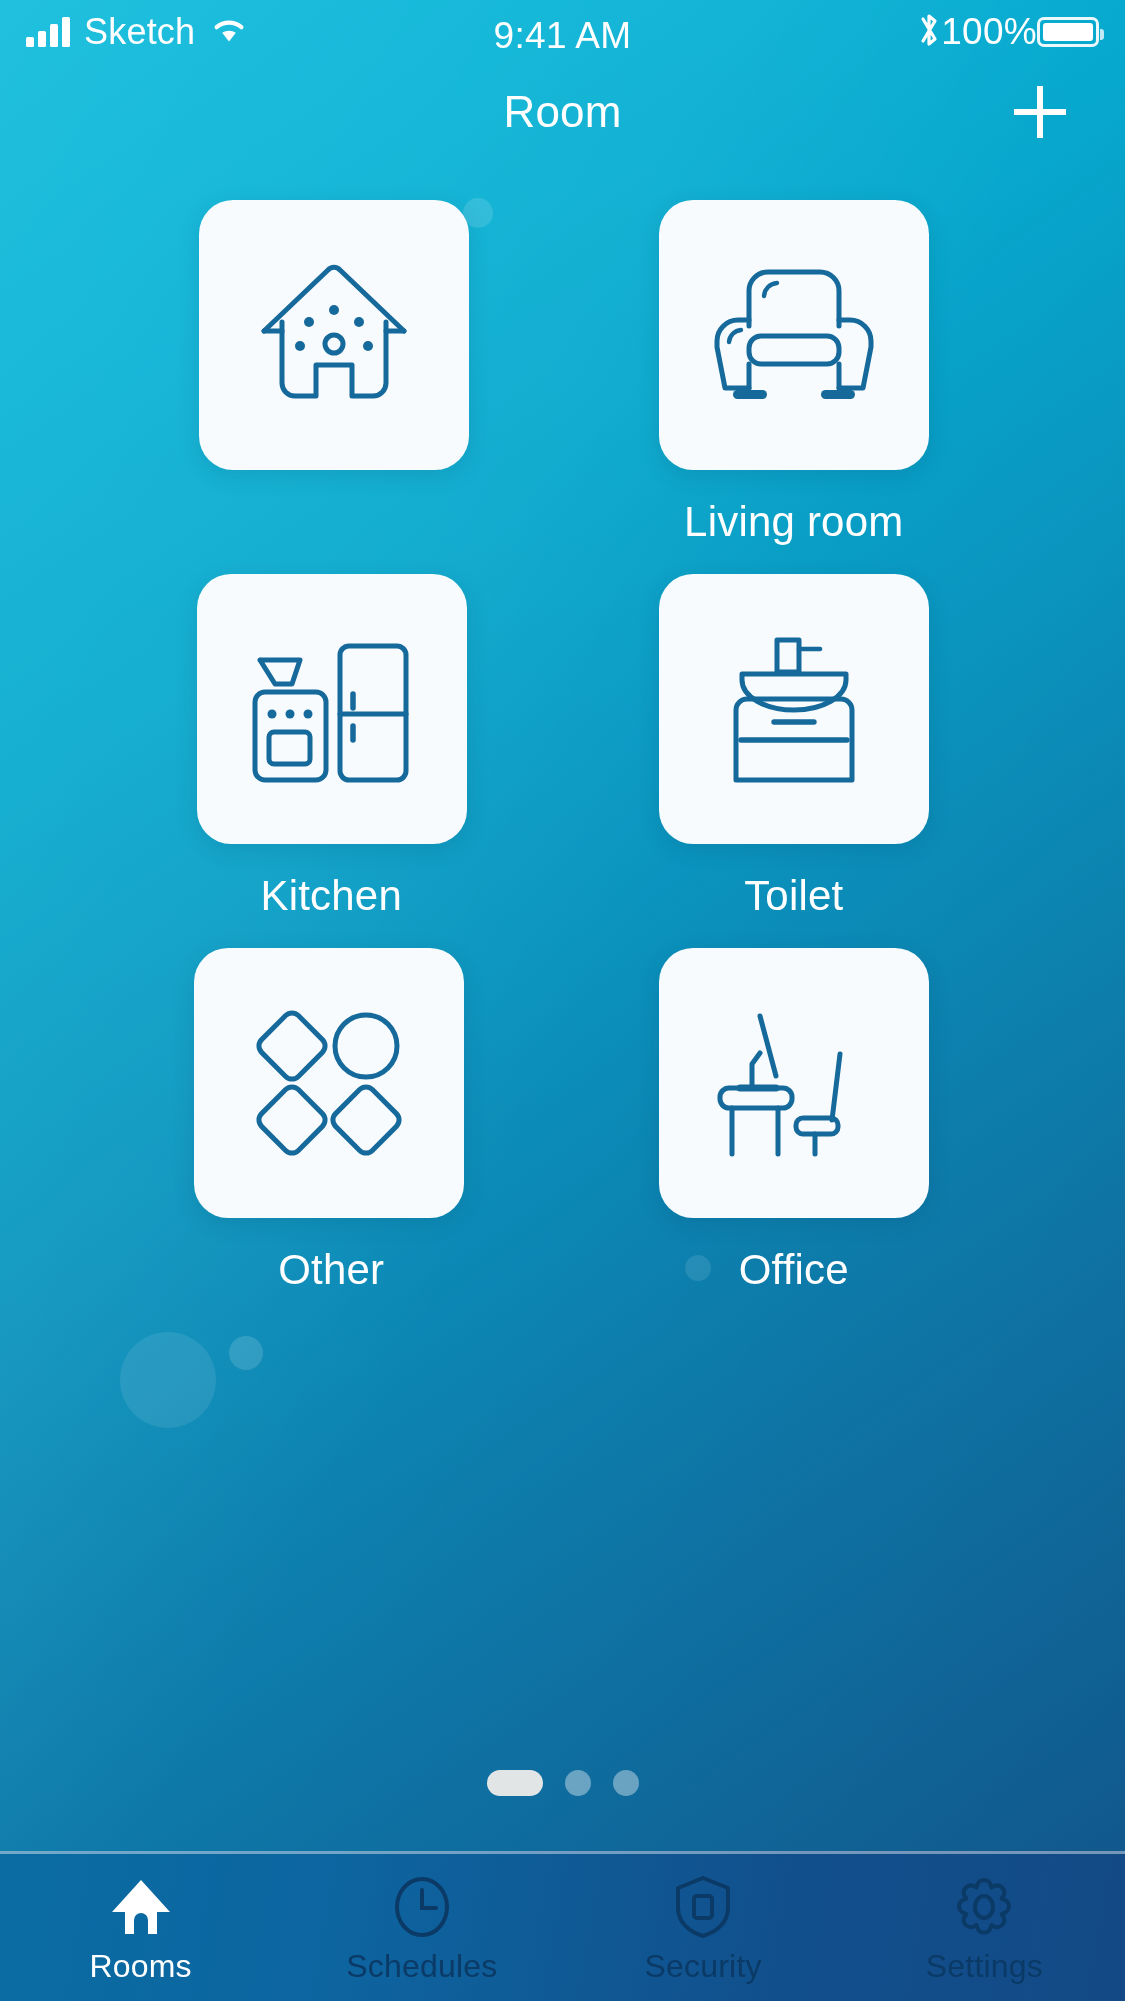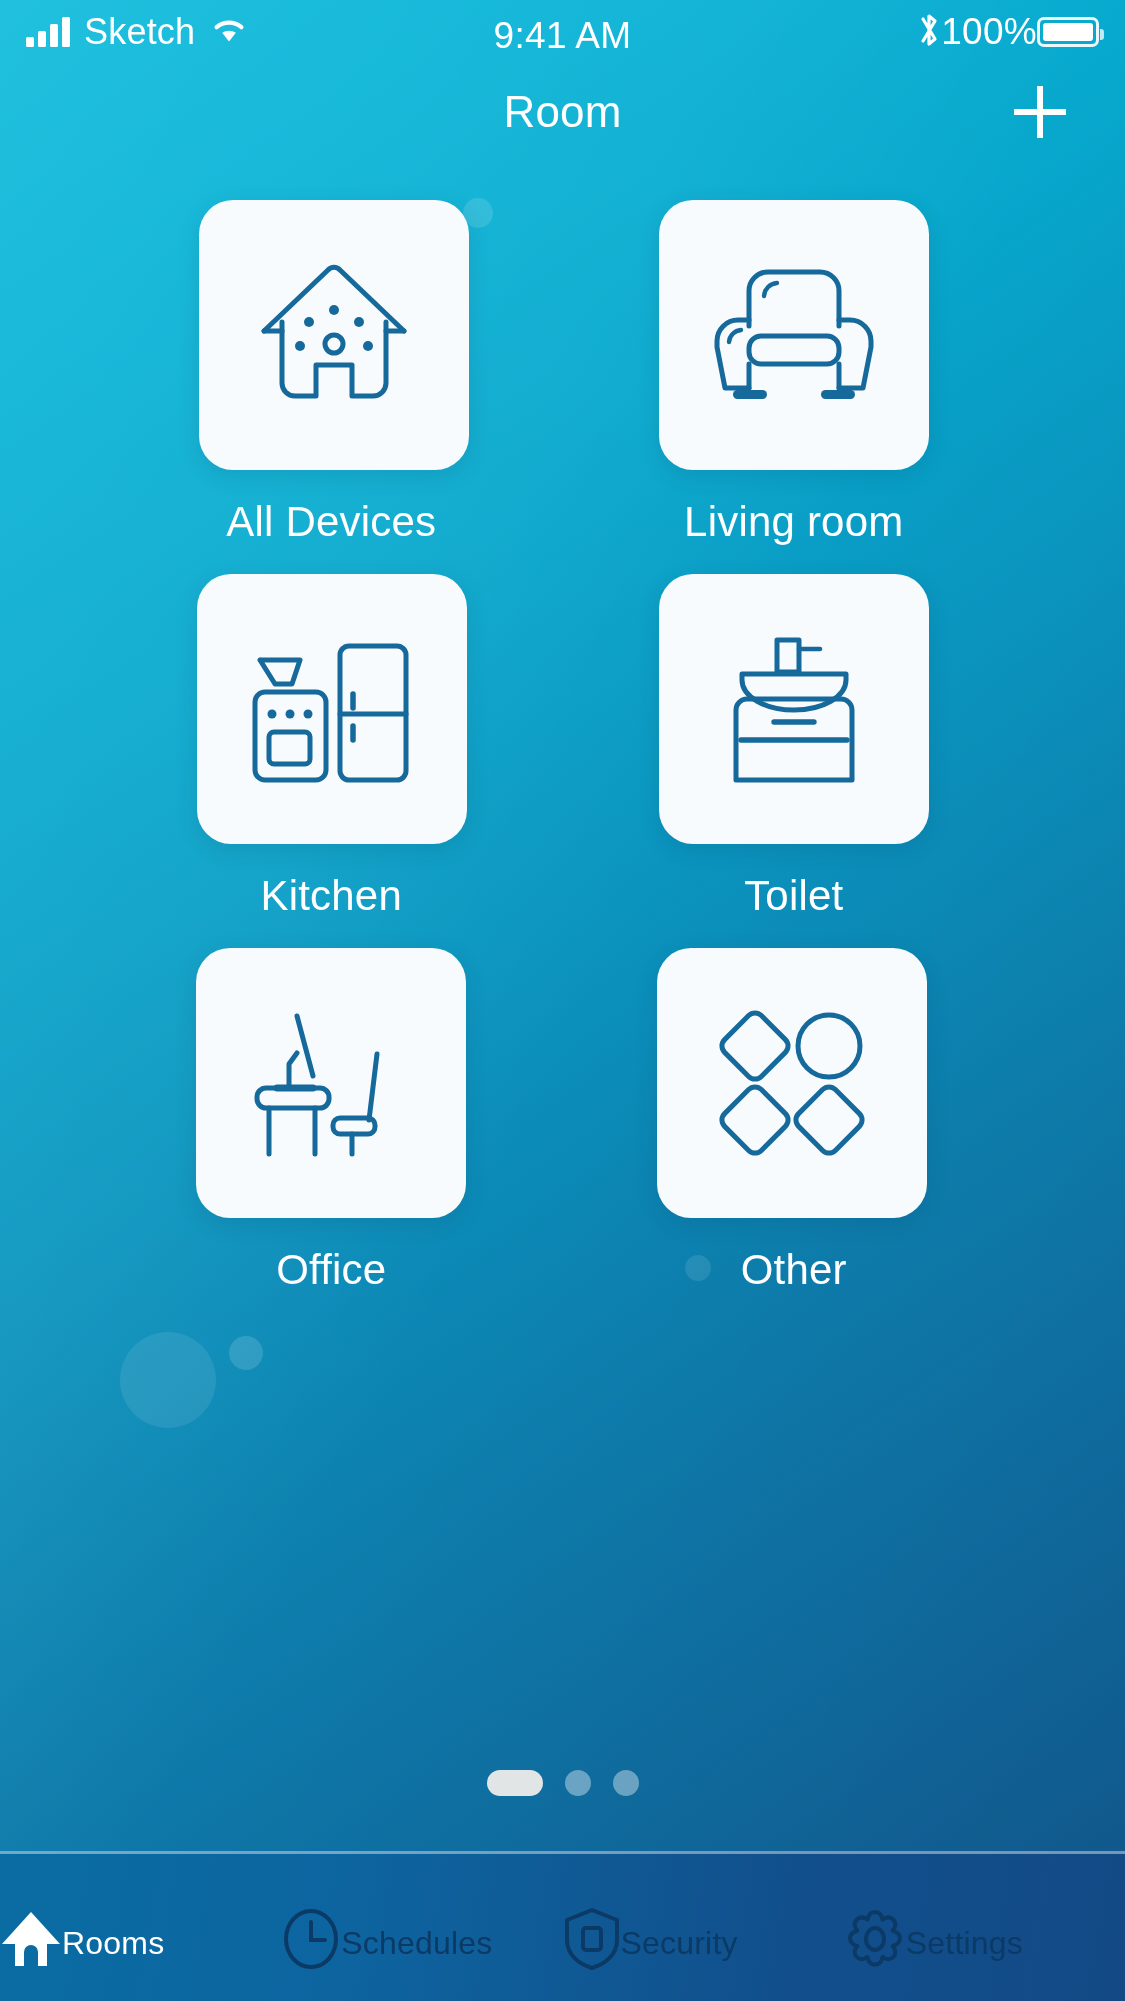--- a/index.html
+++ b/index.html
@@ -130,21 +130,21 @@
 
   
   .tabbar {
     position:absolute; left:0; bottom:0; width:1125px; height:150px;
     display:flex; align-items:flex-start;
     border-top:3px solid rgba(255,255,255,.42);
     background:linear-gradient(100deg, #0a6ca3 0%, #0d65a0 30%, #114f8c 70%, #134a86 100%);
   }
   .tab {
     flex:1 1 0; height:100%;
-    display:flex; flex-direction:row; align-items:center; justify-content:flex-start;
+    display:flex; flex-direction:column; align-items:center; justify-content:flex-start;
     padding-top:22px;
     cursor:pointer;
   }
   .tab-ico { height:62px; display:flex; align-items:center; justify-content:center; }
   .tab-label { margin-top:10px; font-size:32px; letter-spacing:.2px; }
   .tab.inactive .tab-label { color:#0b3a66; }
   .tab.active   .tab-label { color:#ffffff; }
 </style>
 </head>
 <body>
@@ -215,21 +215,20 @@
             <path d="M132 71 L150 71"></path>
             <circle cx="80" cy="84" r="9"></circle>
             <circle cx="80" cy="50" r="5" fill="#16699b" stroke="none"></circle>
             <circle cx="55" cy="62" r="5" fill="#16699b" stroke="none"></circle>
             <circle cx="105" cy="62" r="5" fill="#16699b" stroke="none"></circle>
             <circle cx="46" cy="86" r="5" fill="#16699b" stroke="none"></circle>
             <circle cx="114" cy="86" r="5" fill="#16699b" stroke="none"></circle>
           </svg>
         </span>
       </div>
-      <div class="cell-label">All Devices</div>
     </div>
 
     <div class="cell c1">
       <div class="card">
         <span>
           <svg width="166" height="142" viewBox="0 0 166 142" fill="none" stroke="#16699b" stroke-width="5" stroke-linecap="round" stroke-linejoin="round">
 
             <path d="M38 62 L38 27 A19 19 0 0 1 57 8 L109 8 A19 19 0 0 1 128 27 L128 62"></path>
             <path d="M53 32 A14 14 0 0 1 66 19" stroke-width="4.4"></path>
 
@@ -285,59 +284,59 @@
 
             <path d="M20 40 L124 40 L124 46 A52 30 0 0 1 20 46 Z"></path>
 
             <path d="M14 76 A11 11 0 0 1 25 65 L119 65 A11 11 0 0 1 130 76 L130 146 L14 146 Z"></path>
             <path d="M52 88 L92 88" stroke-width="5.4"></path>
             <path d="M19 106 L125 106" stroke-width="5.4"></path>
           </svg>
         </span>
       </div>
       <div class="cell-label">Toilet</div>
-    </div>
-
-    <div class="cell c4">
-      <div class="card">
-        <span>
-          <svg width="160" height="150" viewBox="0 0 160 150" fill="none" stroke="#16699b" stroke-width="5" stroke-linecap="round" stroke-linejoin="round">
-
-            <path d="M46 8 L62 68"></path>
-            <path d="M46 45 L38 56 L38 80"></path>
-            <path d="M26 80 L62 80" stroke-width="7"></path>
-
-            <rect x="6" y="80" width="72" height="20" rx="9"></rect>
-
-            <path d="M18 100 L18 146 M64 100 L64 146"></path>
-
-            <path d="M126 46 L118 112"></path>
-
-            <rect x="82" y="110" width="42" height="16" rx="7"></rect>
-
-            <path d="M101 126 L101 146"></path>
-          </svg>
-        </span>
-      </div>
-      <div class="cell-label">Office</div>
     </div>
 
     <div class="cell c5">
       <div class="card">
         <span>
           <svg width="150" height="150" viewBox="0 0 150 150" fill="none" stroke="#16699b" stroke-width="5" stroke-linejoin="round">
             <rect x="12" y="12" width="52" height="52" rx="9" transform="rotate(45 38 38)"></rect>
             <circle cx="112" cy="38" r="31"></circle>
             <rect x="12" y="86" width="52" height="52" rx="9" transform="rotate(45 38 112)"></rect>
             <rect x="86" y="86" width="52" height="52" rx="9" transform="rotate(45 112 112)"></rect>
           </svg>
         </span>
       </div>
       <div class="cell-label">Other</div>
     </div>
+
+    <div class="cell c4">
+      <div class="card">
+        <span>
+          <svg width="160" height="150" viewBox="0 0 160 150" fill="none" stroke="#16699b" stroke-width="5" stroke-linecap="round" stroke-linejoin="round">
+
+            <path d="M46 8 L62 68"></path>
+            <path d="M46 45 L38 56 L38 80"></path>
+            <path d="M26 80 L62 80" stroke-width="7"></path>
+
+            <rect x="6" y="80" width="72" height="20" rx="9"></rect>
+
+            <path d="M18 100 L18 146 M64 100 L64 146"></path>
+
+            <path d="M126 46 L118 112"></path>
+
+            <rect x="82" y="110" width="42" height="16" rx="7"></rect>
+
+            <path d="M101 126 L101 146"></path>
+          </svg>
+        </span>
+      </div>
+      <div class="cell-label">Office</div>
+    </div>
   </div>
 
   <div class="pagedots">
     <span class="dot active"></span>
     <span class="dot"></span>
     <span class="dot"></span>
   </div>
 
   <div class="tabbar">
 

